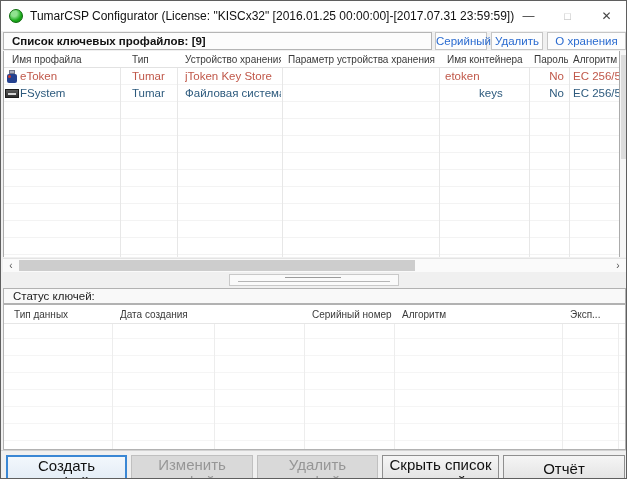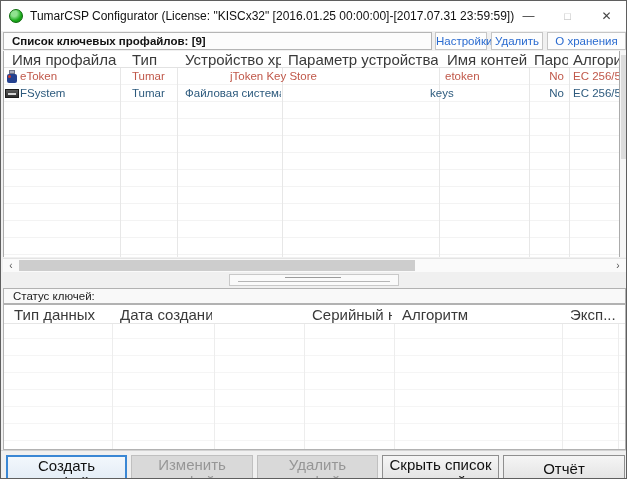--- a/index.html
+++ b/index.html
@@ -25,21 +25,21 @@
     padding-left:8px;white-space:nowrap;overflow:hidden;}
   .linkbtn{position:absolute;top:31px;height:18px;background:#fdfdfd;border:1px solid #c6c6c6;box-sizing:border-box;
     font-size:11.5px;color:#2a6bd0;text-align:center;line-height:15px;padding:0;font-family:inherit;}
   .lb1{left:434px;width:52px;} .lb2{left:490px;width:52px;} .lb3{left:546px;width:79px;}
   
   .ptable{position:absolute;left:2px;top:50px;width:617px;height:206px;background:#fff;
     border-left:1px solid #ababab;border-right:1px solid #ababab;box-sizing:border-box;overflow:hidden;
     background-image:repeating-linear-gradient(to bottom,transparent 0 16px,#f3f3f3 16px 17px);}
   .ptable .vline{position:absolute;top:0;bottom:0;width:1px;background:#e7e7e7;}
   .phead{position:absolute;left:0;top:0;width:100%;height:17px;background:#fff;border-bottom:1px solid #e2e2e2;box-sizing:border-box;}
-  .hcell{position:absolute;top:0;height:17px;line-height:17px;font-size:15px;color:#3a3a3a;white-space:nowrap;overflow:hidden;}
+  .hcell{position:absolute;top:0;height:17px;line-height:17px;font-size:10px;color:#3a3a3a;white-space:nowrap;overflow:hidden;}
   .prow{position:absolute;left:0;width:100%;height:17px;}
   .pcell{position:absolute;top:0;height:17px;line-height:17px;font-size:11.5px;white-space:nowrap;overflow:hidden;}
   .cell-pass{text-align:right;}
   
   .icon-usb{position:absolute;left:3px;top:2px;width:10px;height:13px;}
   .icon-usb .cap{position:absolute;left:2px;top:0;width:6px;height:4px;background:#a9adbd;border:1px solid #6e7285;box-sizing:border-box;}
   .icon-usb .body{position:absolute;left:0;top:4px;width:10px;height:9px;background:#24418f;border-radius:2px;}
   .icon-usb .led{position:absolute;left:1px;top:5px;width:3px;height:3px;background:#cc3b2f;border-radius:50%;}
   .icon-disk{position:absolute;left:1px;top:4px;width:14px;height:9px;background:linear-gradient(#5a5a5a,#2e2e2e);
     border:1px solid #1c1c1c;box-sizing:border-box;}
@@ -85,21 +85,21 @@
     <span class="appicon"></span>
     <span class="title">TumarCSP Configurator (License: "KISCx32" [2016.01.25 00:00:00]-[2017.07.31 23:59:59])</span>
     <div class="winbtns">
       <div class="wbtn">—</div>
       <div class="wbtn max">□</div>
       <div class="wbtn close">✕</div>
     </div>
   </div>
 
   <div class="plabelbox">Список ключевых профайлов: [9]</div>
-  <button class="linkbtn lb1">Настройки</button>
+  <button class="linkbtn lb1">Серийный</button>
   <button class="linkbtn lb2">Удалить</button>
   <button class="linkbtn lb3">О хранения</button>
 
   <div class="ptable">
     <div>
       <div class="vline" style="left:116px;"></div>
       <div class="vline" style="left:173px;"></div>
       <div class="vline" style="left:278px;"></div>
       <div class="vline" style="left:435px;"></div>
       <div class="vline" style="left:525px;"></div>
@@ -116,36 +116,36 @@
     </div>
 
     <div class="prow" style="top:17px;">
       <span class="icon-usb">
           <span class="cap"></span>
           <span class="body"></span>
           <span class="led"></span>
         </span>
       <div class="pcell" style="left: 16px; width: 98px; color: rgb(192, 88, 74);">eToken</div>
       <div class="pcell" style="left: 128px; width: 44px; color: rgb(192, 88, 74);">Tumar</div>
-      <div class="pcell" style="left: 181px; width: 96px; color: rgb(192, 88, 74); margin-left: 45px;">jToken Key Store</div>
+      <div class="pcell" style="left: 181px; width: 96px; color: rgb(192, 88, 74);">jToken Key Store</div>
       <div class="pcell" style="left: 284px; width: 150px; color: rgb(192, 88, 74);"></div>
       <div class="pcell" style="left: 441px; width: 82px; color: rgb(192, 88, 74);">etoken</div>
       <div class="pcell cell-pass" style="left: 525px; width: 35px; color: rgb(192, 88, 74);">No</div>
       <div class="pcell" style="left: 569px; width: 48px; color: rgb(192, 88, 74);">EC 256/512</div>
     </div>
 
     <div class="prow" style="top:34px;">
       <span class="icon-disk">
           <span class="slot"></span>
         </span>
       <div class="pcell" style="left: 16px; width: 98px; color: rgb(45, 90, 125);">FSystem</div>
       <div class="pcell" style="left: 128px; width: 44px; color: rgb(45, 90, 125);">Tumar</div>
       <div class="pcell" style="left: 181px; width: 96px; color: rgb(45, 90, 125);">Файловая система</div>
       <div class="pcell" style="left: 284px; width: 150px; color: rgb(45, 90, 125);"></div>
-      <div class="pcell" style="left: 426px; width: 82px; color: rgb(45, 90, 125);">keys</div>
+      <div class="pcell" style="left: 435px; width: 82px; color: rgb(45, 90, 125); padding-left: 40px;">keys</div>
       <div class="pcell cell-pass" style="left: 525px; width: 35px; color: rgb(45, 90, 125);">No</div>
       <div class="pcell" style="left: 569px; width: 48px; color: rgb(45, 90, 125);">EC 256/512</div>
     </div>
   </div>
 
   <div class="vscroll">
     <div class="vthumb"></div>
   </div>
 
   <div class="hscroll">

